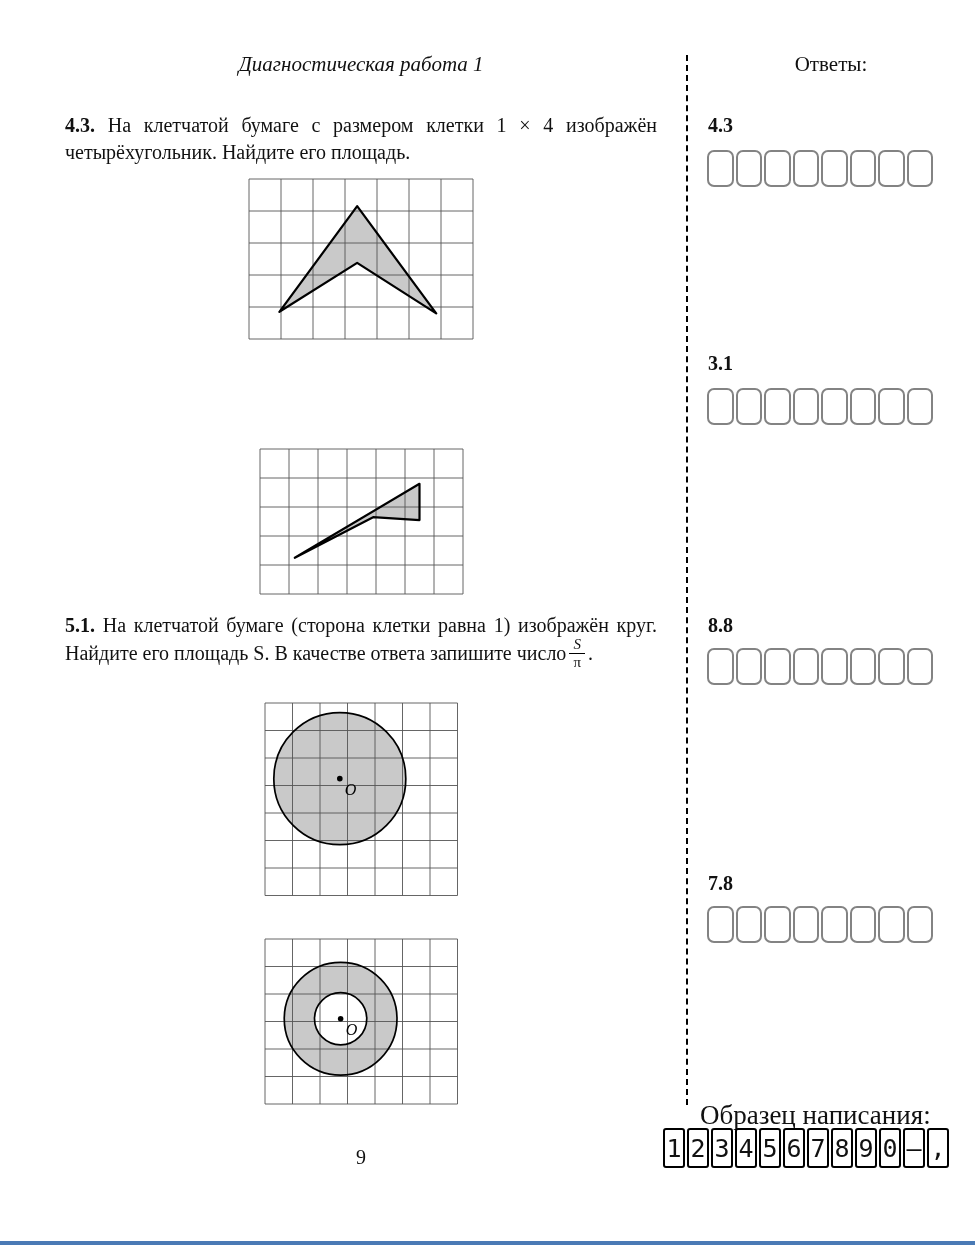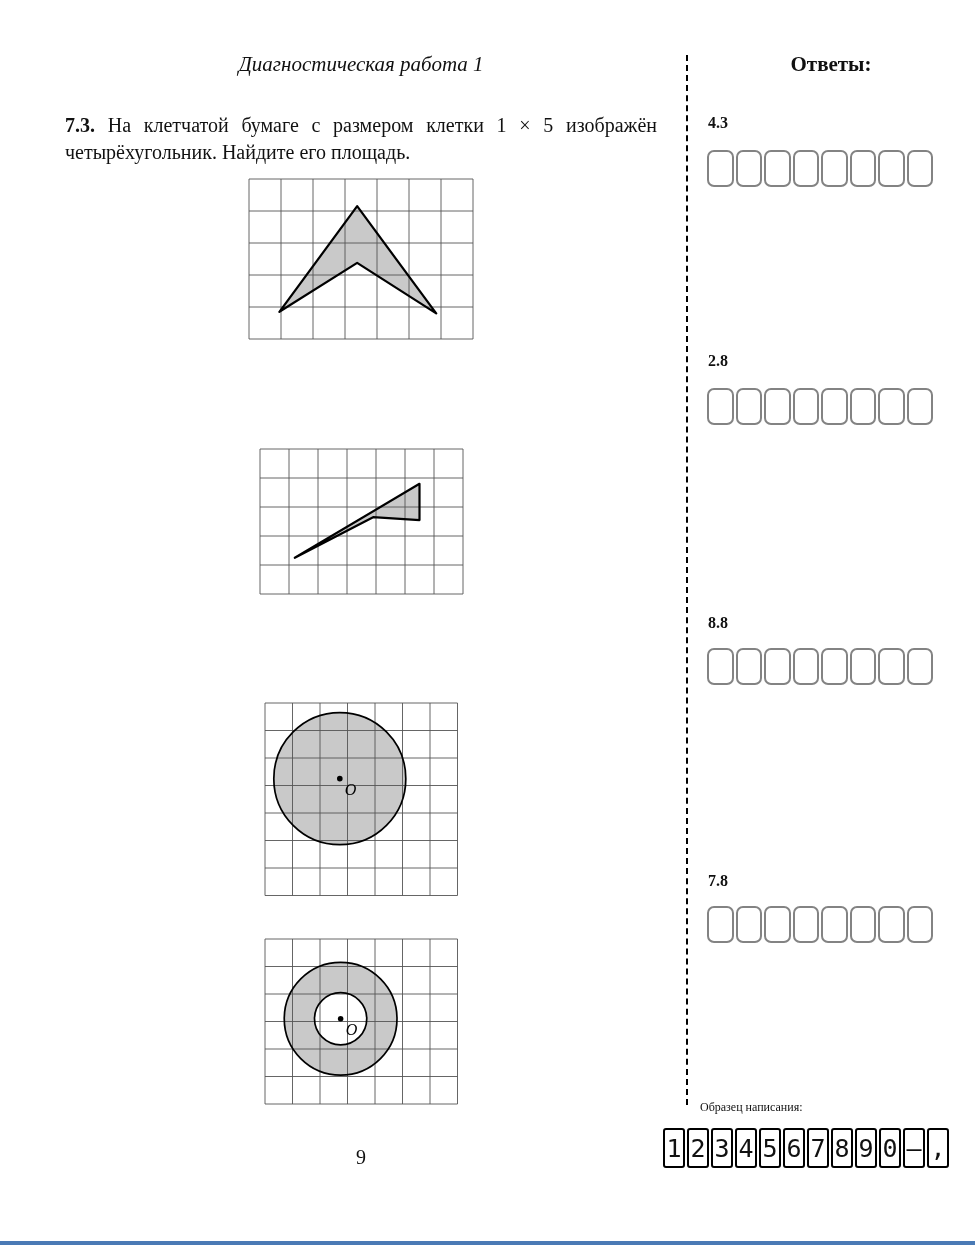--- a/index.html
+++ b/index.html
@@ -7,44 +7,44 @@
   .page {
     position:relative; width:975px; height:1245px; background:#ffffff;
     font-family:"Liberation Serif", serif; color:#111; overflow:hidden;padding-left:8px;
   }
   .title {
     position:absolute; top:52px; left:65px; width:592px;
     text-align:center; font-style:italic; font-size:21px;
   }
   .answers-hdr {
     position:absolute; top:52px; left:687px; width:288px;
-    text-align:center; font-size:21px;font-weight:bold;
+    text-align:center; font-size:21px;
   }
   .divider {
     position:absolute; left:686px; top:55px; height:1050px;
     border-left:2.5px dashed #000;
   }
   .prob {
     position:absolute; left:65px; width:592px;
     font-size:20px; line-height:1.34; text-align:justify;
   }
   .prob .num { font-weight:bold; }
   .figwrap {
     position:absolute; left:65px; width:592px;
     display:flex; justify-content:center;
   }
   .col-label {
-    position:absolute; left:708px; font-size:16px; font-weight:bold;
+    position:absolute; left:708px; font-size:20px; font-weight:bold;
   }
   .ansrow { position:absolute; left:707px; display:flex; gap:2px; }
   .ansrow .cell {
     width:26.5px; height:37px; border:2px solid #838383;
     border-radius:7px; background:#fff;
   }
-  .sample-label { position:absolute; left:700px; top:1100px; font-size:12px; }
+  .sample-label { position:absolute; left:700px; top:1100px; font-size:27px; }
   .sample-row { position:absolute; left:663px; top:1128px; display:flex; gap:2px; }
   .sample-cell {
     width:22px; height:40px; border:2px solid #000; border-radius:3px;
     display:flex; align-items:center; justify-content:center;
     font-family:"DejaVu Sans Mono", monospace; font-size:25px; background:#fff;
   }
   .page-num {
     position:absolute; top:1146px; left:65px; width:592px;
     text-align:center; font-size:20px;
   }
@@ -64,22 +64,22 @@
 </head>
 <body>
 
 <div class="page">
 
   <div class="title">Диагностическая работа 1</div>
   <div class="answers-hdr">Ответы:</div>
   <div class="divider"></div>
 
   <p class="prob" style="top:112px">
-    <span class="num">7.3.</span>
-    <span>На клетчатой бумаге с размером клетки 1 × 5 изображён четырёхугольник. Найдите его площадь.</span>
+    <span class="num">4.3.</span>
+    <span>На клетчатой бумаге с размером клетки 1 × 4 изображён четырёхугольник. Найдите его площадь.</span>
   </p>
   <div class="figwrap" style="top:176px">
       <svg width="230" height="166" viewBox="-3 -3 230 166">
         <polygon points="30.4,132.8 108.16,27.2 187.2,134.4 108.16,83.84" fill="#c9c9c9" stroke="none"></polygon>
         <line x1="0" y1="0" x2="0" y2="160" stroke="#555555" stroke-width="0.9"></line>
         <line x1="32" y1="0" x2="32" y2="160" stroke="#555555" stroke-width="0.9"></line>
         <line x1="64" y1="0" x2="64" y2="160" stroke="#555555" stroke-width="0.9"></line>
         <line x1="96" y1="0" x2="96" y2="160" stroke="#555555" stroke-width="0.9"></line>
         <line x1="128" y1="0" x2="128" y2="160" stroke="#555555" stroke-width="0.9"></line>
         <line x1="160" y1="0" x2="160" y2="160" stroke="#555555" stroke-width="0.9"></line>
@@ -109,20 +109,27 @@
         <line x1="0" y1="0" x2="203" y2="0" stroke="#555555" stroke-width="0.9"></line>
         <line x1="0" y1="29" x2="203" y2="29" stroke="#555555" stroke-width="0.9"></line>
         <line x1="0" y1="58" x2="203" y2="58" stroke="#555555" stroke-width="0.9"></line>
         <line x1="0" y1="87" x2="203" y2="87" stroke="#555555" stroke-width="0.9"></line>
         <line x1="0" y1="116" x2="203" y2="116" stroke="#555555" stroke-width="0.9"></line>
         <line x1="0" y1="145" x2="203" y2="145" stroke="#555555" stroke-width="0.9"></line>
         <polygon points="34.8,108.75 159.5,34.8 159.5,71.05000000000001 113.1,68.15" fill="none" stroke="#000000" stroke-width="2.2" stroke-linejoin="round"></polygon>
       </svg>
     </div>
 
+  <p class="prob" style="top:612px">
+    <span class="num">5.1.</span>
+    <span>На клетчатой бумаге (сторона клетки равна 1) изображён круг. Найдите его площадь S. В качестве ответа запишите чис­ло</span><span class="frac">
+        <span class="fnum">S</span>
+        <span class="fden">π</span>
+      </span><span>.</span>
+  </p>
   <div class="figwrap" style="top:700px">
       <svg width="198.5" height="198.5" viewBox="-3 -3 198.5 198.5">
         <circle cx="74.80000000000001" cy="75.625" r="66" fill="#c9c9c9"></circle>
         <line x1="0" y1="0" x2="0" y2="192.5" stroke="#555555" stroke-width="0.9"></line>
         <line x1="27.5" y1="0" x2="27.5" y2="192.5" stroke="#555555" stroke-width="0.9"></line>
         <line x1="55" y1="0" x2="55" y2="192.5" stroke="#555555" stroke-width="0.9"></line>
         <line x1="82.5" y1="0" x2="82.5" y2="192.5" stroke="#555555" stroke-width="0.9"></line>
         <line x1="110" y1="0" x2="110" y2="192.5" stroke="#555555" stroke-width="0.9"></line>
         <line x1="137.5" y1="0" x2="137.5" y2="192.5" stroke="#555555" stroke-width="0.9"></line>
         <line x1="165" y1="0" x2="165" y2="192.5" stroke="#555555" stroke-width="0.9"></line>
@@ -172,21 +179,21 @@
       <div class="cell"></div>
       <div class="cell"></div>
       <div class="cell"></div>
       <div class="cell"></div>
       <div class="cell"></div>
       <div class="cell"></div>
       <div class="cell"></div>
       <div class="cell"></div>
     </div>
 
-  <div class="col-label" style="top:352px">2.8</div>
+  <div class="col-label" style="top:352px">3.1</div>
   <div class="ansrow" style="top:388px">
       <div class="cell"></div>
       <div class="cell"></div>
       <div class="cell"></div>
       <div class="cell"></div>
       <div class="cell"></div>
       <div class="cell"></div>
       <div class="cell"></div>
       <div class="cell"></div>
     </div>

